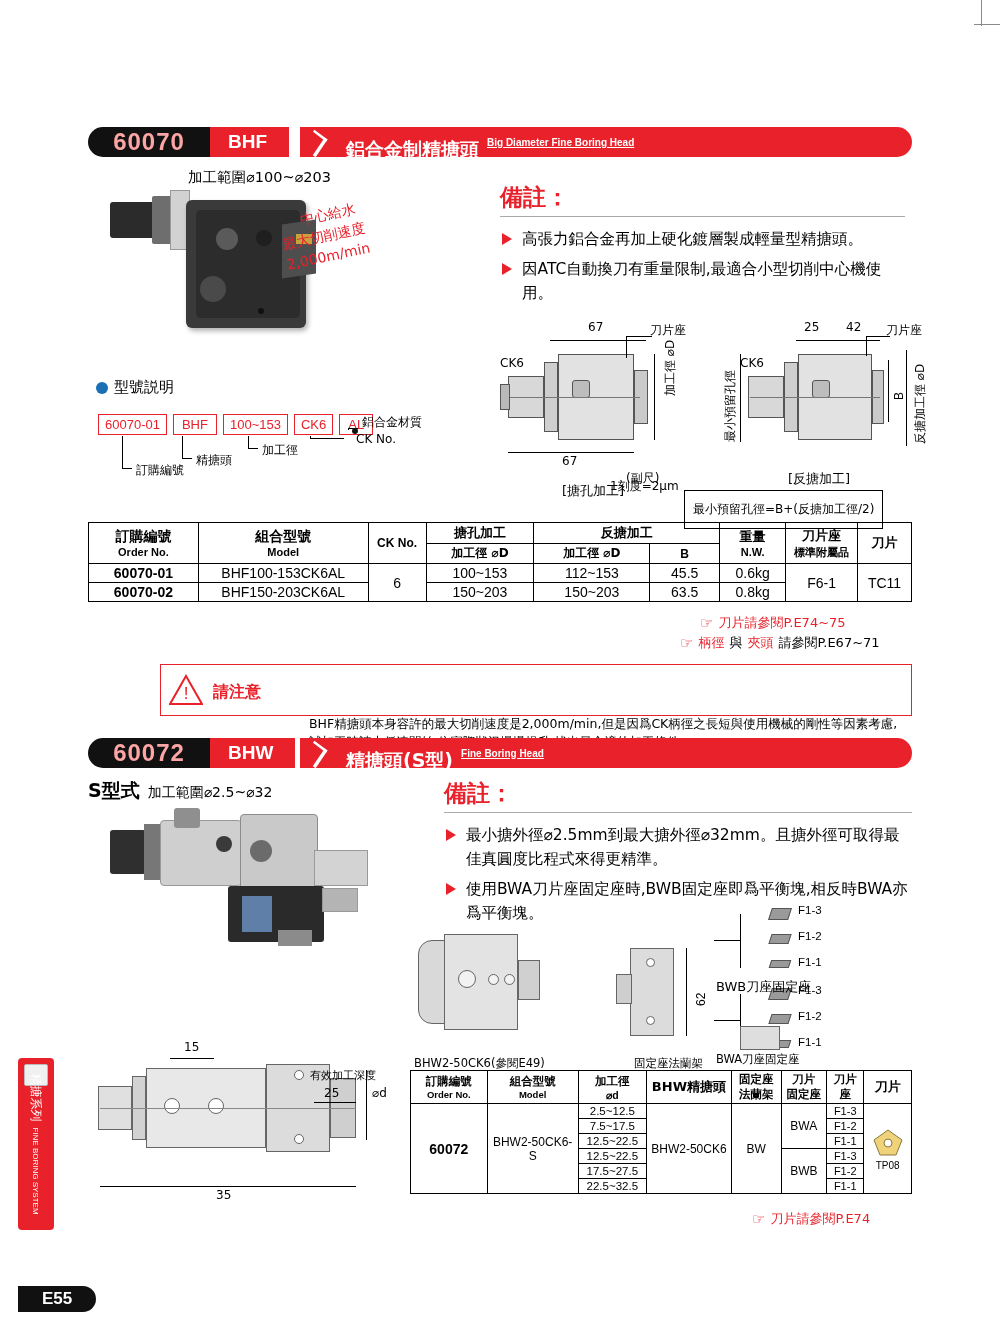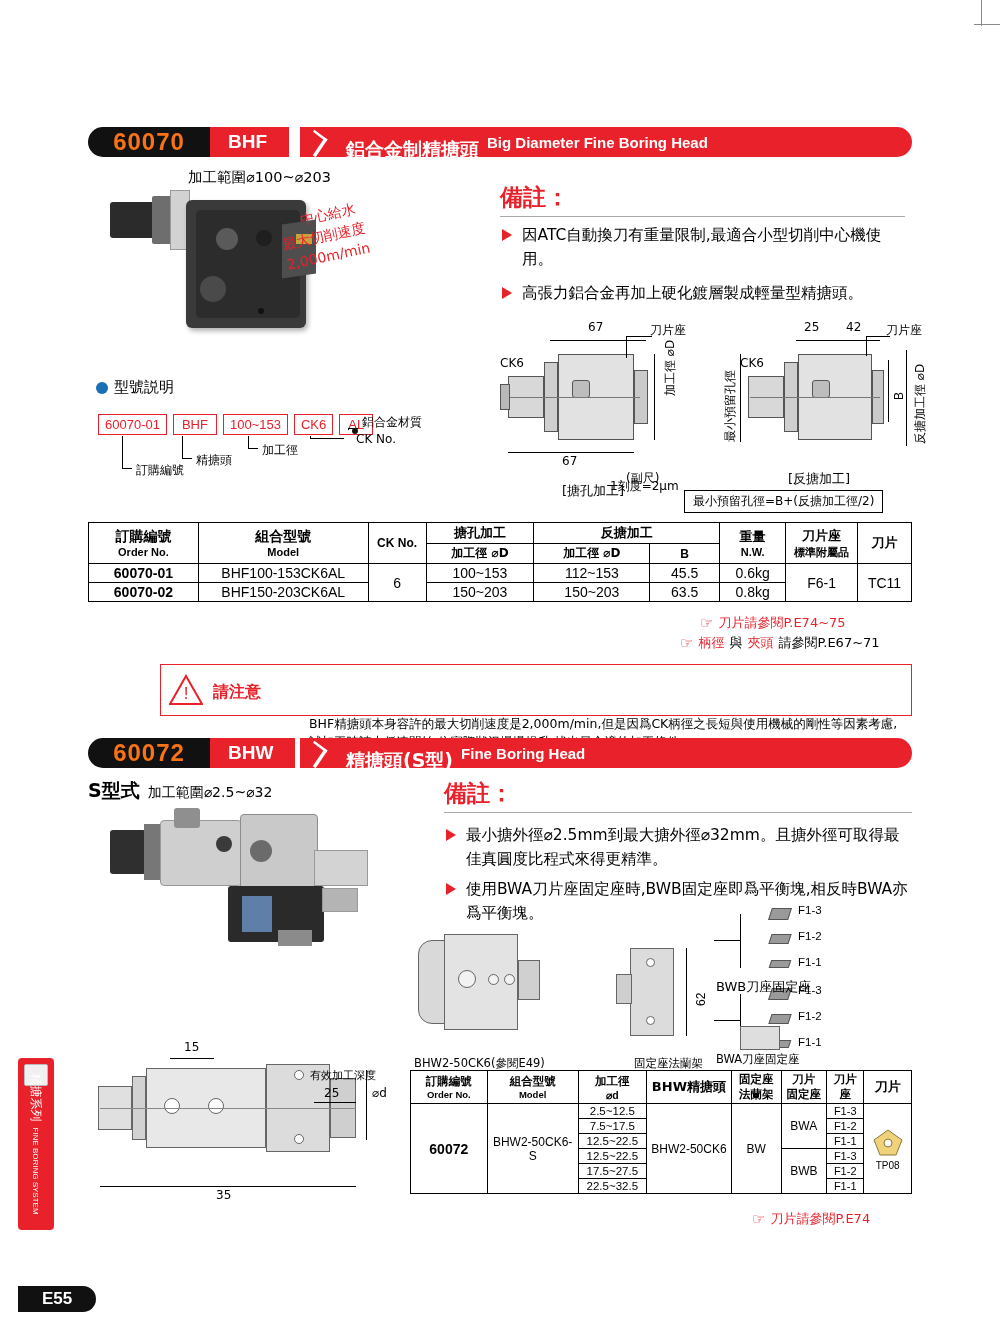--- a/index.html
+++ b/index.html
@@ -19,42 +19,42 @@
 
   
   .main-title { position:absolute; left:88px; top:63px; }
   .main-title .cn { font-family:"DejaVu Sans", sans-serif; font-size:38px; font-weight:bold; letter-spacing:2px; }
   .main-title .en { font-size:30px; font-weight:bold; color:#3c3c3c; letter-spacing:0px; margin-left:10px; }
 
   
   .banner { position:absolute; left:88px; height:30px; width:824px; }
   .banner .num-box {
     position:absolute; left:0; top:0; width:122px; height:30px;
-    background:#111; color:#f97316; font-size:24px; font-weight:bold;
+    background:#111; color:#fca5a5; font-size:24px; font-weight:bold;
     display:flex; align-items:center; justify-content:center; letter-spacing:1px;
     border-radius:15px 0 0 15px;
   }
   .banner .code-box {
     position:absolute; left:122px; top:0; height:30px; padding:0 22px 0 18px;
     background:#e8212b; color:#fff; font-size:19px; font-weight:bold;
     display:flex; align-items:center;
   }
   .banner .chev {
     position:absolute; left:212px; top:0; width:34px; height:30px; background:#e8212b;
     color:#fff; font-size:20px; display:flex; align-items:center; justify-content:center;
   }
   .banner .chev:after{ content:""; position:absolute; left:8px; top:4px; width:11px; height:22px;
      border-right:3px solid #fff; border-top:3px solid #fff; transform:skewX(18deg) rotate(45deg); }
   .banner .title-box {
     position:absolute; left:246px; top:0; right:0; height:30px;
     background:#e8212b; color:#fff; display:flex; align-items:center; padding-left:12px;
     border-radius:0 15px 15px 0;
   }
   .banner .title-cn { font-family:"DejaVu Sans",sans-serif; font-size:19px; font-weight:bold;margin-top:16px; }
-  .banner .title-en { font-size:15px; font-weight:bold; margin-left:8px; }
+  .banner .title-en { font-size:10px; font-weight:bold; margin-left:8px;text-decoration:underline; }
 
   
   .remark-head { font-family:"DejaVu Sans",sans-serif; font-size:23px; font-weight:bold; color:#e8212b; }
   .remark-rule { border-bottom:1px solid #aaa; width:405px; margin-top:3px; }
   .remark-item { position:relative; padding-left:22px; font-family:"DejaVu Sans",sans-serif; font-size:15.5px; line-height:24px; }
   .remark-item:before{
      content:""; position:absolute; left:2px; top:6px; width:0;height:0;
      border-left:10px solid #e8212b; border-top:6px solid transparent; border-bottom:6px solid transparent;
   }
 
@@ -126,22 +126,22 @@
     <div style="position:absolute;left:158px;top:120px;width:6px;height:6px;background:#111;border-radius:50%;"></div>
   </div>
 
   <div style="position:absolute;left:300px;top:206px;color:#e8212b;font-family:'DejaVu Sans',sans-serif;font-size:14px;transform:rotate(-12deg);">中心給水</div>
   <div style="position:absolute;left:282px;top:228px;color:#e8212b;font-family:'DejaVu Sans',sans-serif;font-size:14px;transform:rotate(-12deg);">最大切削速度</div>
   <div style="position:absolute;left:286px;top:248px;color:#e8212b;font-family:'DejaVu Sans',sans-serif;font-size:14px;transform:rotate(-12deg);">2,000m/min</div>
 
   <div style="position:absolute;left:500px;top:182px;">
     <div class="remark-head">備註：</div>
     <div class="remark-rule"></div>
+    <div class="remark-item" style="margin-top:10px;width:410px;">高張力鋁合金再加上硬化鍍層製成輕量型精搪頭。</div>
     <div class="remark-item" style="margin-top:6px;width:410px;">因ATC自動換刀有重量限制,最適合小型切削中心機使用。</div>
-    <div class="remark-item" style="margin-top:10px;width:410px;">高張力鋁合金再加上硬化鍍層製成輕量型精搪頭。</div>
   </div>
 
   <div style="position:absolute;left:96px;top:378px;">
     <div style="display:flex;align-items:center;gap:6px;">
       <span style="width:12px;height:12px;border-radius:50%;background:#1a6fb5;display:inline-block;"></span>
       <span class="cn" style="font-size:15px;">型號説明</span>
     </div>
   </div>
 
   <div style="position:absolute;left:98px;top:414px;display:flex;gap:6px;align-items:center;">
@@ -231,21 +231,21 @@
     </div>
     <div class="ln" style="left:162px;top:42px;width:1px;height:62px;"></div>
 
     <div style="position:absolute;left:186px;top:32px;height:96px;width:14px;">
       <span style="position:absolute;left:0;top:94px;transform:rotate(-90deg);transform-origin:0 0;white-space:nowrap;font-family:'DejaVu Sans',sans-serif;font-size:12px;">反搪加工徑 ⌀D</span>
     </div>
     <div class="ln" style="left:180px;top:32px;width:1px;height:96px;"></div>
   </div>
   <div class="lbl" style="left:788px;top:470px;font-size:13px;">[反搪加工]</div>
 
-  <div style="position:absolute;left:684px;top:490px;border:1px solid #000;padding:2px 8px;font-family:'DejaVu Sans',sans-serif;font-size:12px;">最小預留孔徑=B+(反搪加工徑/2)</div>
+  <div style="position:absolute;left:684px;top:490px;border:1px solid #000;padding:10px 8px;font-family:'DejaVu Sans',sans-serif;font-size:12px;">最小預留孔徑=B+(反搪加工徑/2)</div>
 
   <table class="spec" style="position:absolute;left:88px;top:522px;width:824px;">
     <tbody>
         <tr>
       <th rowspan="2" style="width:110px;">
         <div class="cn" style="font-size:14px;">訂購編號</div>
         <div style="font-size:11px;">Order No.</div>
       </th>
       <th rowspan="2" style="width:170px;">
         <div class="cn" style="font-size:14px;">組合型號</div>

